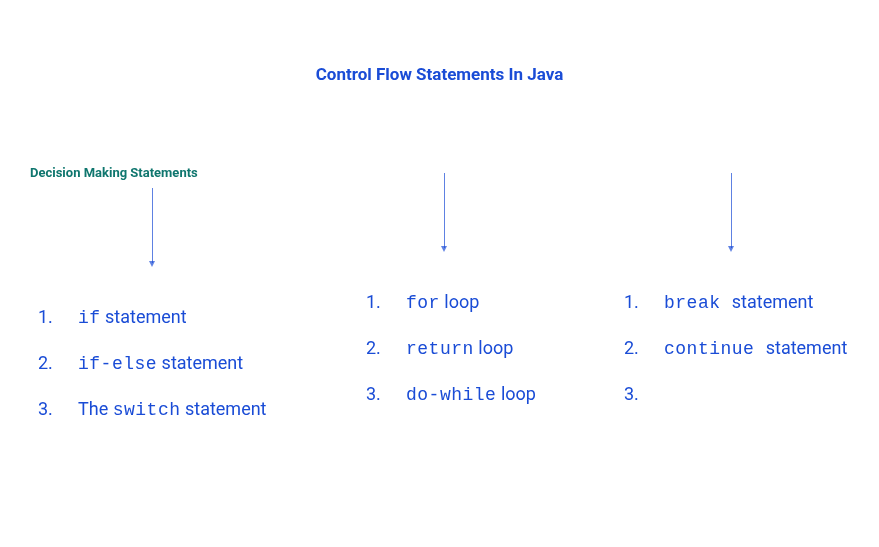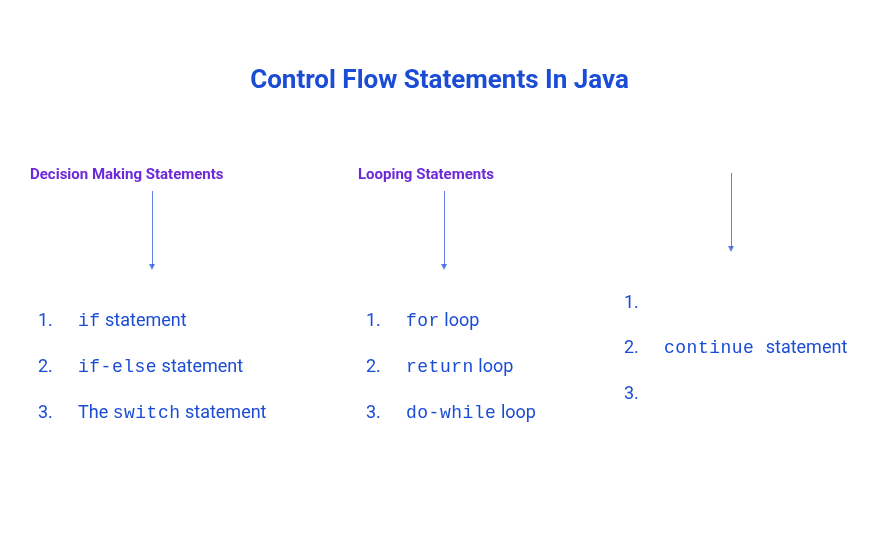--- a/index.html
+++ b/index.html
@@ -9,21 +9,21 @@
     }
     body {
       width: 879px;
       height: 547px;
       background: #ffffff;
       font-family: -apple-system, BlinkMacSystemFont, "Segoe UI", Roboto, sans-serif;
       position: relative;
     }
     .title {
       color: #1a4cd6;
-      font-size: 26px;
+      font-size: 17px;
       font-weight: 700;
       text-align: center;
       position: absolute;
       top: 64px;
       left: 50%;
       transform: translateX(-50%);
       white-space: nowrap;
     }
     .columns {
       position: absolute;
@@ -33,22 +33,22 @@
       display: flex;
     }
     .column {
       display: flex;
       flex-direction: column;
     }
     .col-1 { flex: 0 0 328px; }
     .col-2 { flex: 0 0 258px; }
     .col-3 { flex: 1; }
     .category-header {
-      color: #6d28d9;
-      font-size: 15px;
+      color: #0f766e;
+      font-size: 13px;
       font-weight: 700;
       white-space: nowrap;
     }
     .arrow-wrap {
       height: 100px;
       position: relative;
       margin-top: 8px;
     }
     .arrow-line {
       position: absolute;
@@ -120,21 +120,20 @@
         <span><span class="code">if-else</span><span> statement</span></span>
       </li>
       <li>
         <span class="num">3.</span>
         <span><span>The </span><span class="code">switch</span><span> statement</span></span>
       </li>
     </ol>
   </div>
 
   <div class="column col-2">
-    <div class="category-header">Looping Statements</div>
     <div class="arrow-wrap">
       <div class="arrow-line"></div>
       <div class="arrow-head"></div>
     </div>
     <ol class="list">
       <li>
         <span class="num">1.</span>
         <span><span class="code">for</span><span> loop</span></span>
       </li>
       <li>
@@ -149,20 +148,21 @@
   </div>
 
   <div class="column col-3">
     <div class="arrow-wrap">
       <div class="arrow-line"></div>
       <div class="arrow-head"></div>
     </div>
     <ol class="list">
       <li>
         <span class="num">1.</span>
+        <span><span class="code">break </span><span> statement</span></span>
       </li>
       <li>
         <span class="num">2.</span>
         <span><span class="code">continue </span><span> statement</span></span>
       </li>
       <li>
         <span class="num">3.</span>
       </li>
     </ol>
   </div>

